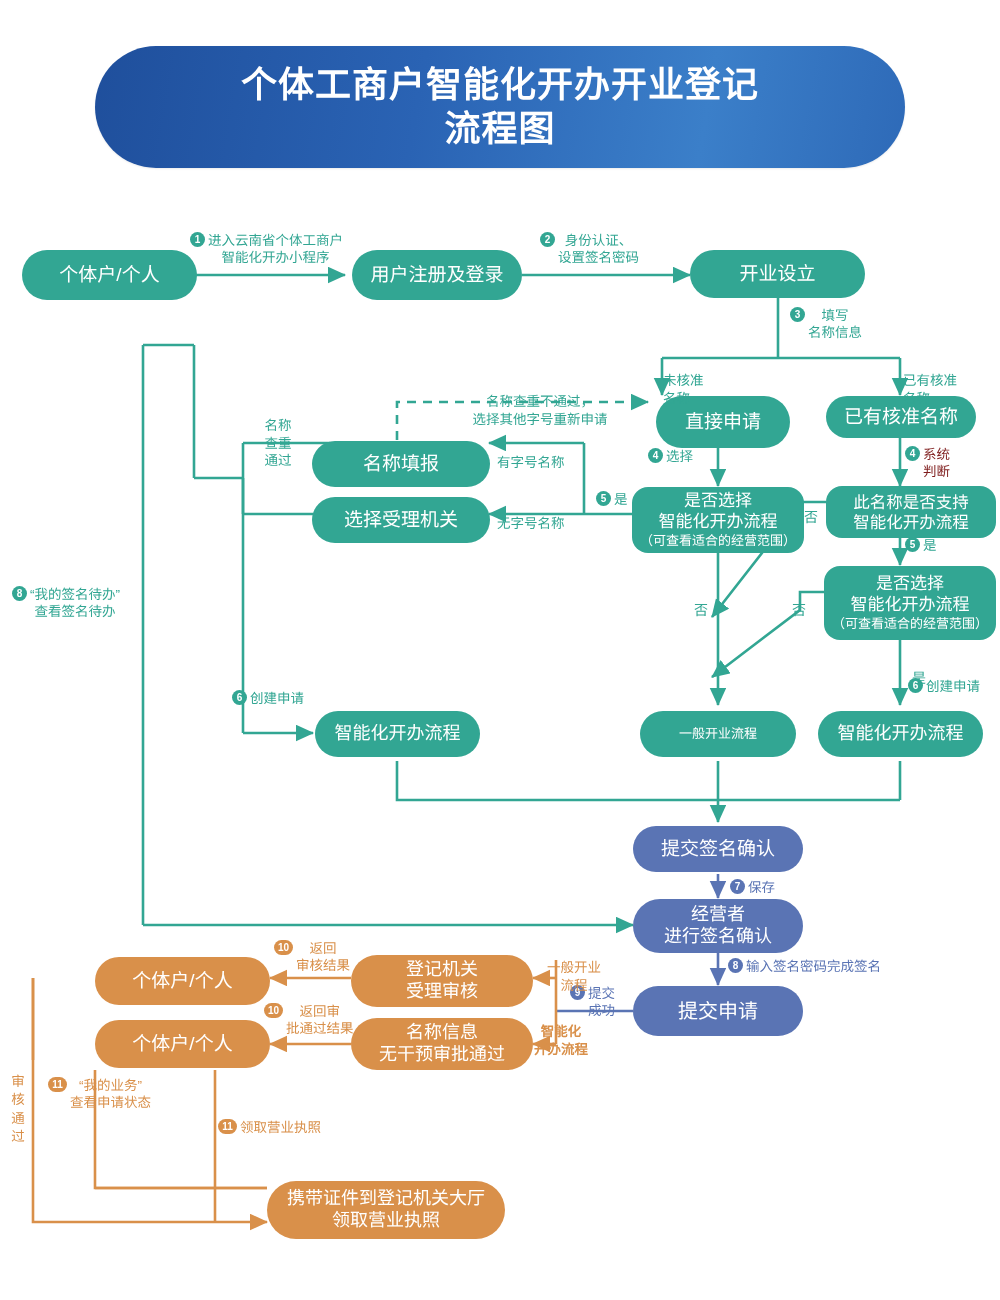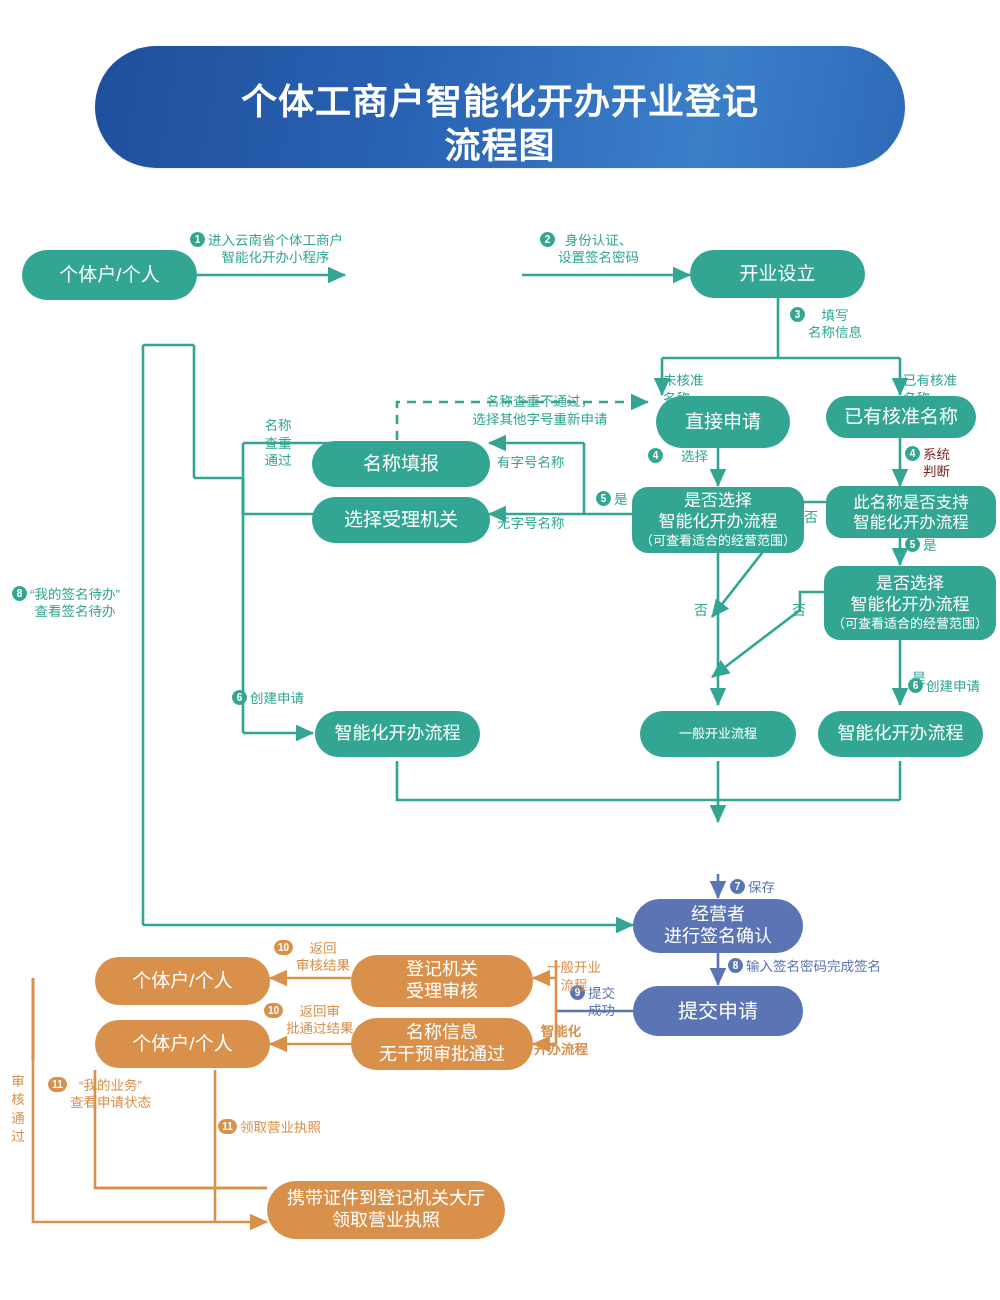--- a/index.html
+++ b/index.html
@@ -10,21 +10,21 @@
     font-family:"Liberation Sans","DejaVu Sans",sans-serif;
     overflow:hidden;
   }
   #stage{position:relative;width:1000px;height:1300px;}
 
   
   #title-banner{
     position:absolute;left:95px;top:46px;width:810px;height:122px;
     border-radius:61px;
     background:linear-gradient(100deg,#1f4f9c 0%,#2a63b4 40%,#3b7fc9 75%,#2e6ab8 100%);
-    display:flex;align-items:flex-end;justify-content:center;
+    display:flex;align-items:center;justify-content:center;
     box-shadow:0 1px 2px rgba(0,0,0,.08);
   }
   #title-banner .t{
     color:#ffffff;font-size:36px;font-weight:bold;line-height:1.22;
     text-align:center;letter-spacing:1px;white-space:pre-line;
   }
 
   
   .node{
     position:absolute;box-sizing:border-box;
@@ -157,20 +157,23 @@
       <path d="M95,1188 L267,1188" stroke="#d9904a"></path>
       <path d="M215,1070 L215,1222" stroke="#d9904a"></path>
 
     </g>
   </svg>
 
   <div class="node green" style="left:22px;top:250px;width:175px;height:50px;font-size:19px;">
     <span>个体户/个人</span>
   </div>
 
+  <div class="node green" style="left:352px;top:250px;width:170px;height:50px;font-size:19px;">
+    <span>用户注册及登录</span>
+  </div>
 
   <div class="node green" style="left:690px;top:250px;width:175px;height:48px;font-size:19px;">
     <span>开业设立</span>
   </div>
 
   <div class="node green" style="left:656px;top:396px;width:134px;height:52px;font-size:19px;">
     <span>直接申请</span>
   </div>
 
   <div class="node green" style="left:826px;top:396px;width:150px;height:42px;font-size:19px;">
@@ -207,20 +210,23 @@
   </div>
 
   <div class="node green" style="left:640px;top:711px;width:156px;height:46px;font-size:13px;">
     <span>一般开业流程</span>
   </div>
 
   <div class="node green" style="left:818px;top:711px;width:165px;height:46px;font-size:18px;">
     <span>智能化开办流程</span>
   </div>
 
+  <div class="node blue" style="left:633px;top:826px;width:170px;height:46px;font-size:19px;">
+    <span>提交签名确认</span>
+  </div>
 
   <div class="node blue" style="left:633px;top:899px;width:170px;height:54px;border-radius:27px;font-size:18px;">
     <span>经营者
 进行签名确认</span>
   </div>
 
   <div class="node blue" style="left:633px;top:986px;width:170px;height:50px;font-size:20px;">
     <span>提交申请</span>
   </div>
 
@@ -270,21 +276,21 @@
 名称</span>
   </div>
 
   <div class="lbl green" style="left:903px;top:355px;">
     <span>已有核准
 名称</span>
   </div>
 
   <div class="lblwrap" style="left:648px;top:448px;">
     <span class="badge green">4</span>
-    <span class="txt" style="color:#32a693;margin-left:15px;">选择</span>
+    <span class="txt" style="color:#32a693;">选择</span>
   </div>
 
   <div class="lblwrap" style="left:905px;top:446px;">
     <span class="badge green">4</span>
     <span class="txt" style="color:#7f1d1d;">系统
 判断</span>
   </div>
 
   <div class="lblwrap" style="left:596px;top:491px;">
     <span class="badge green">5</span>

